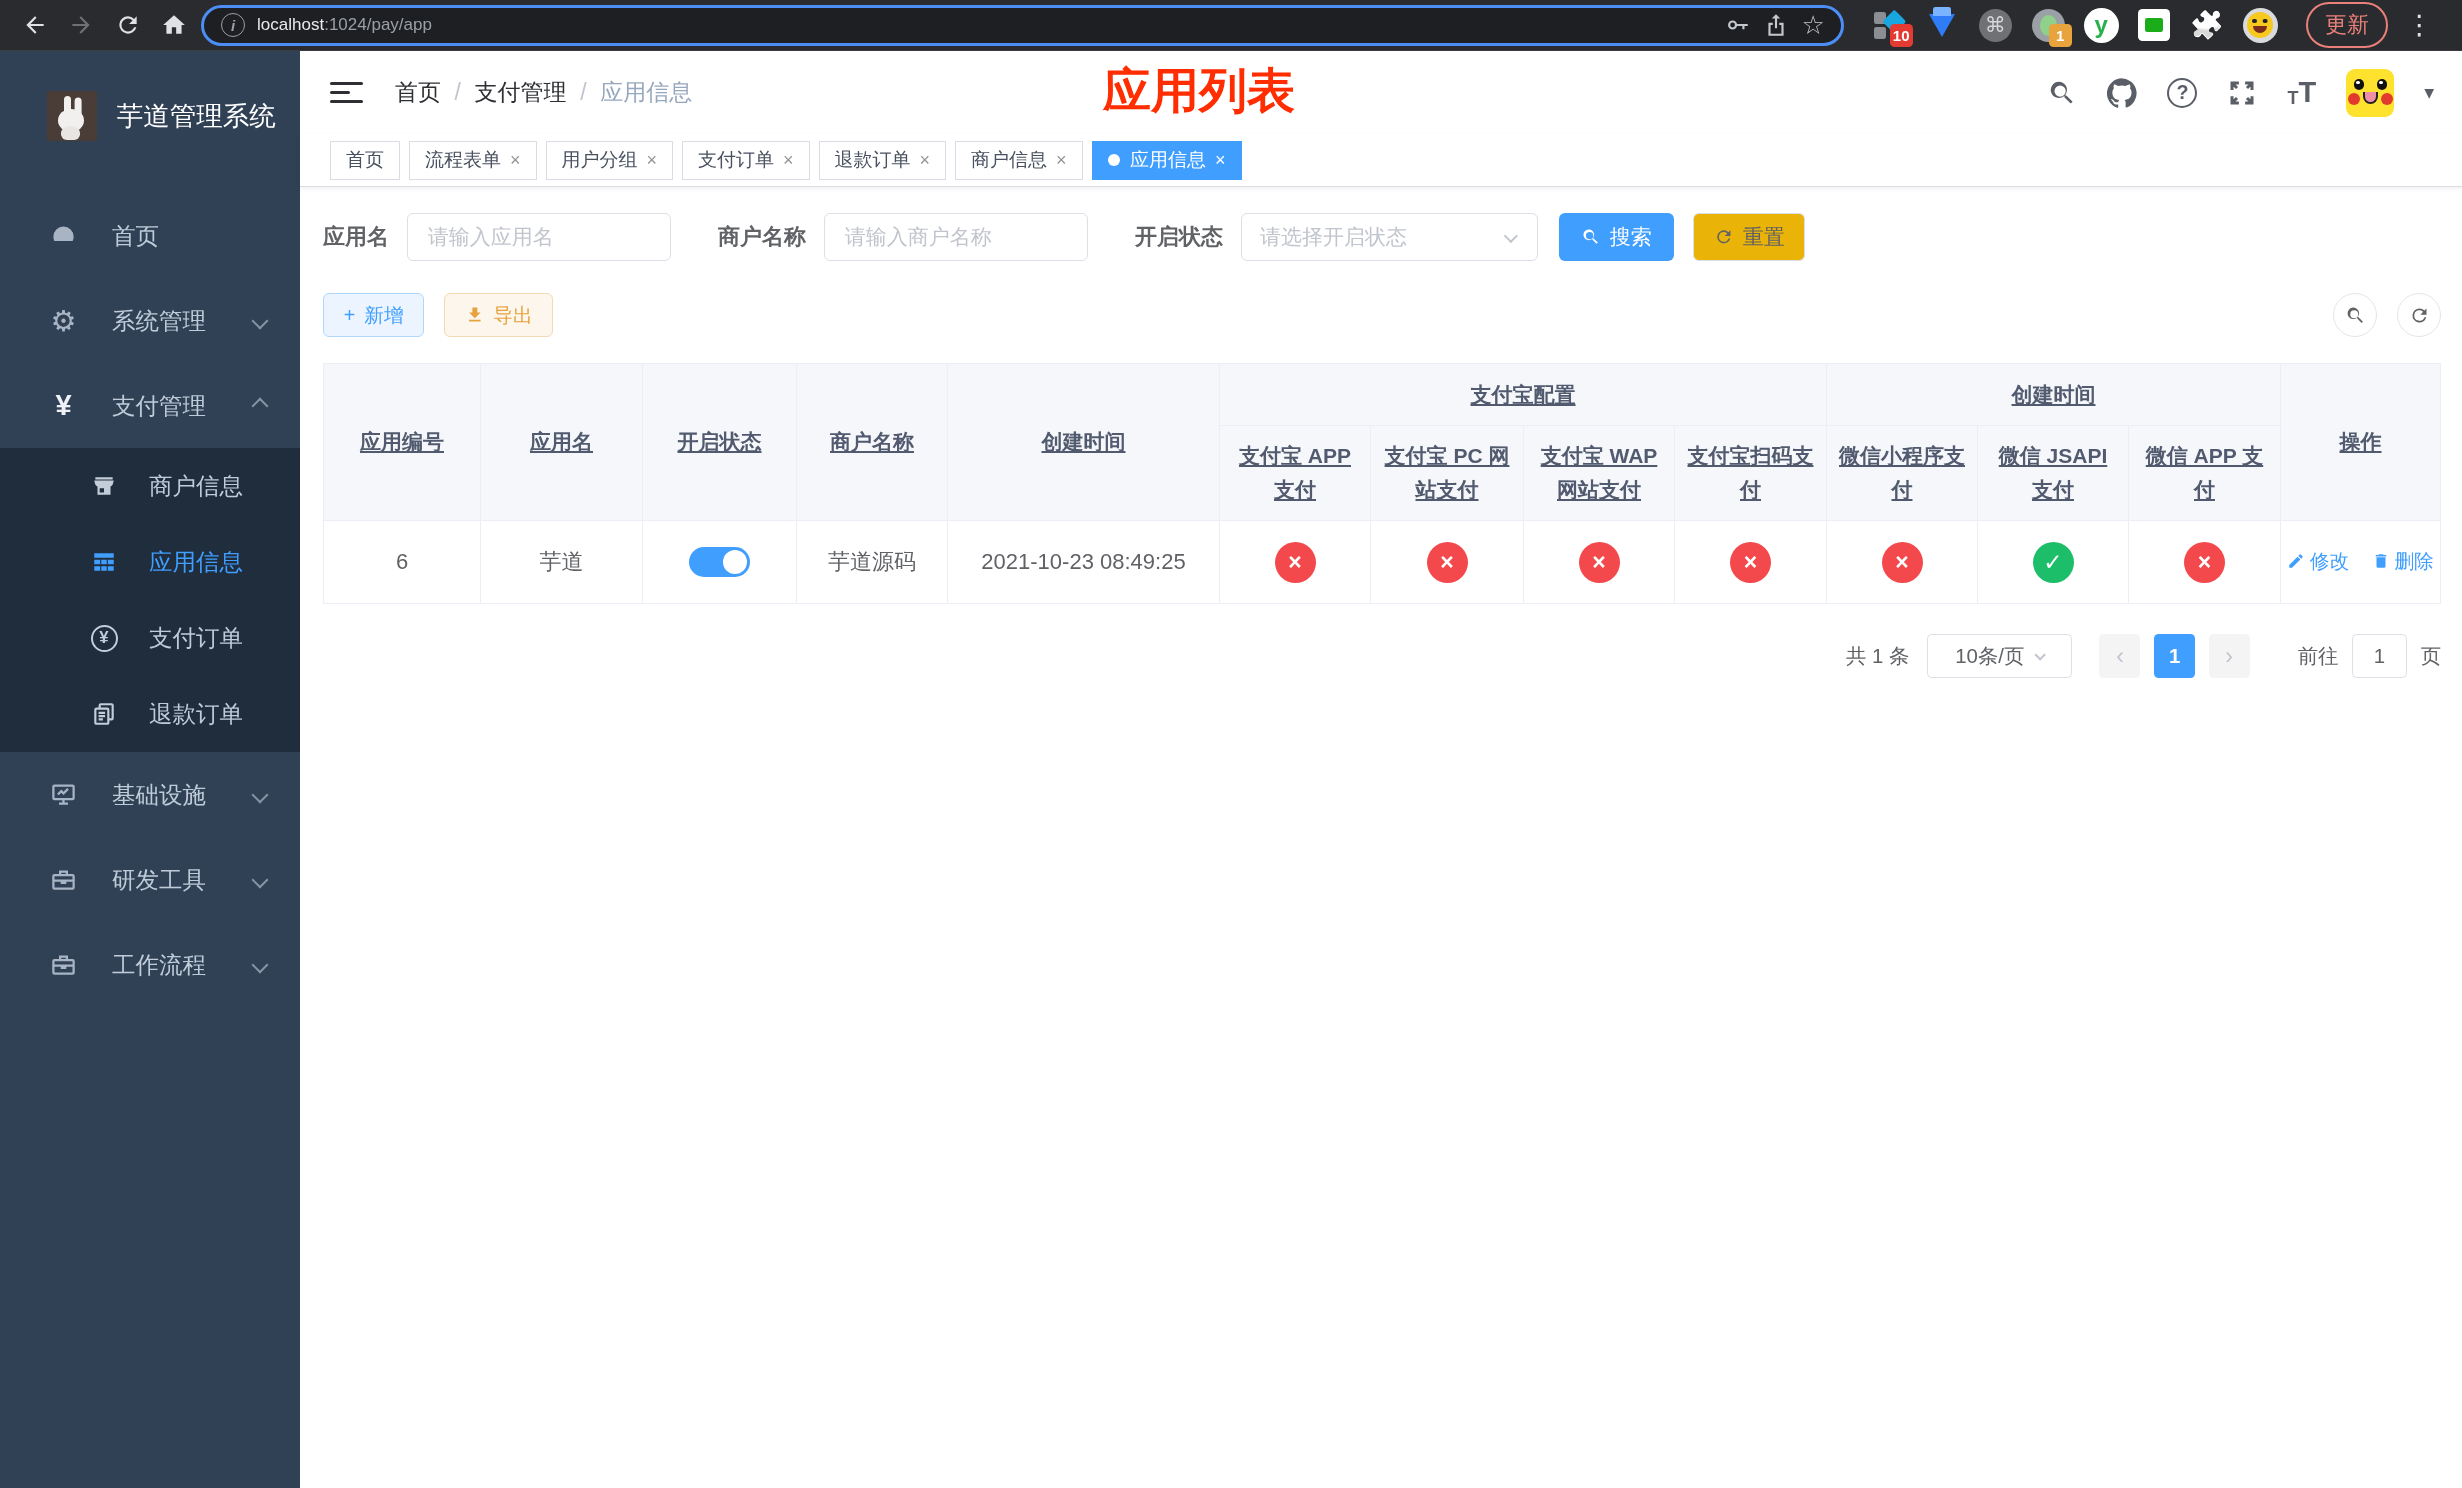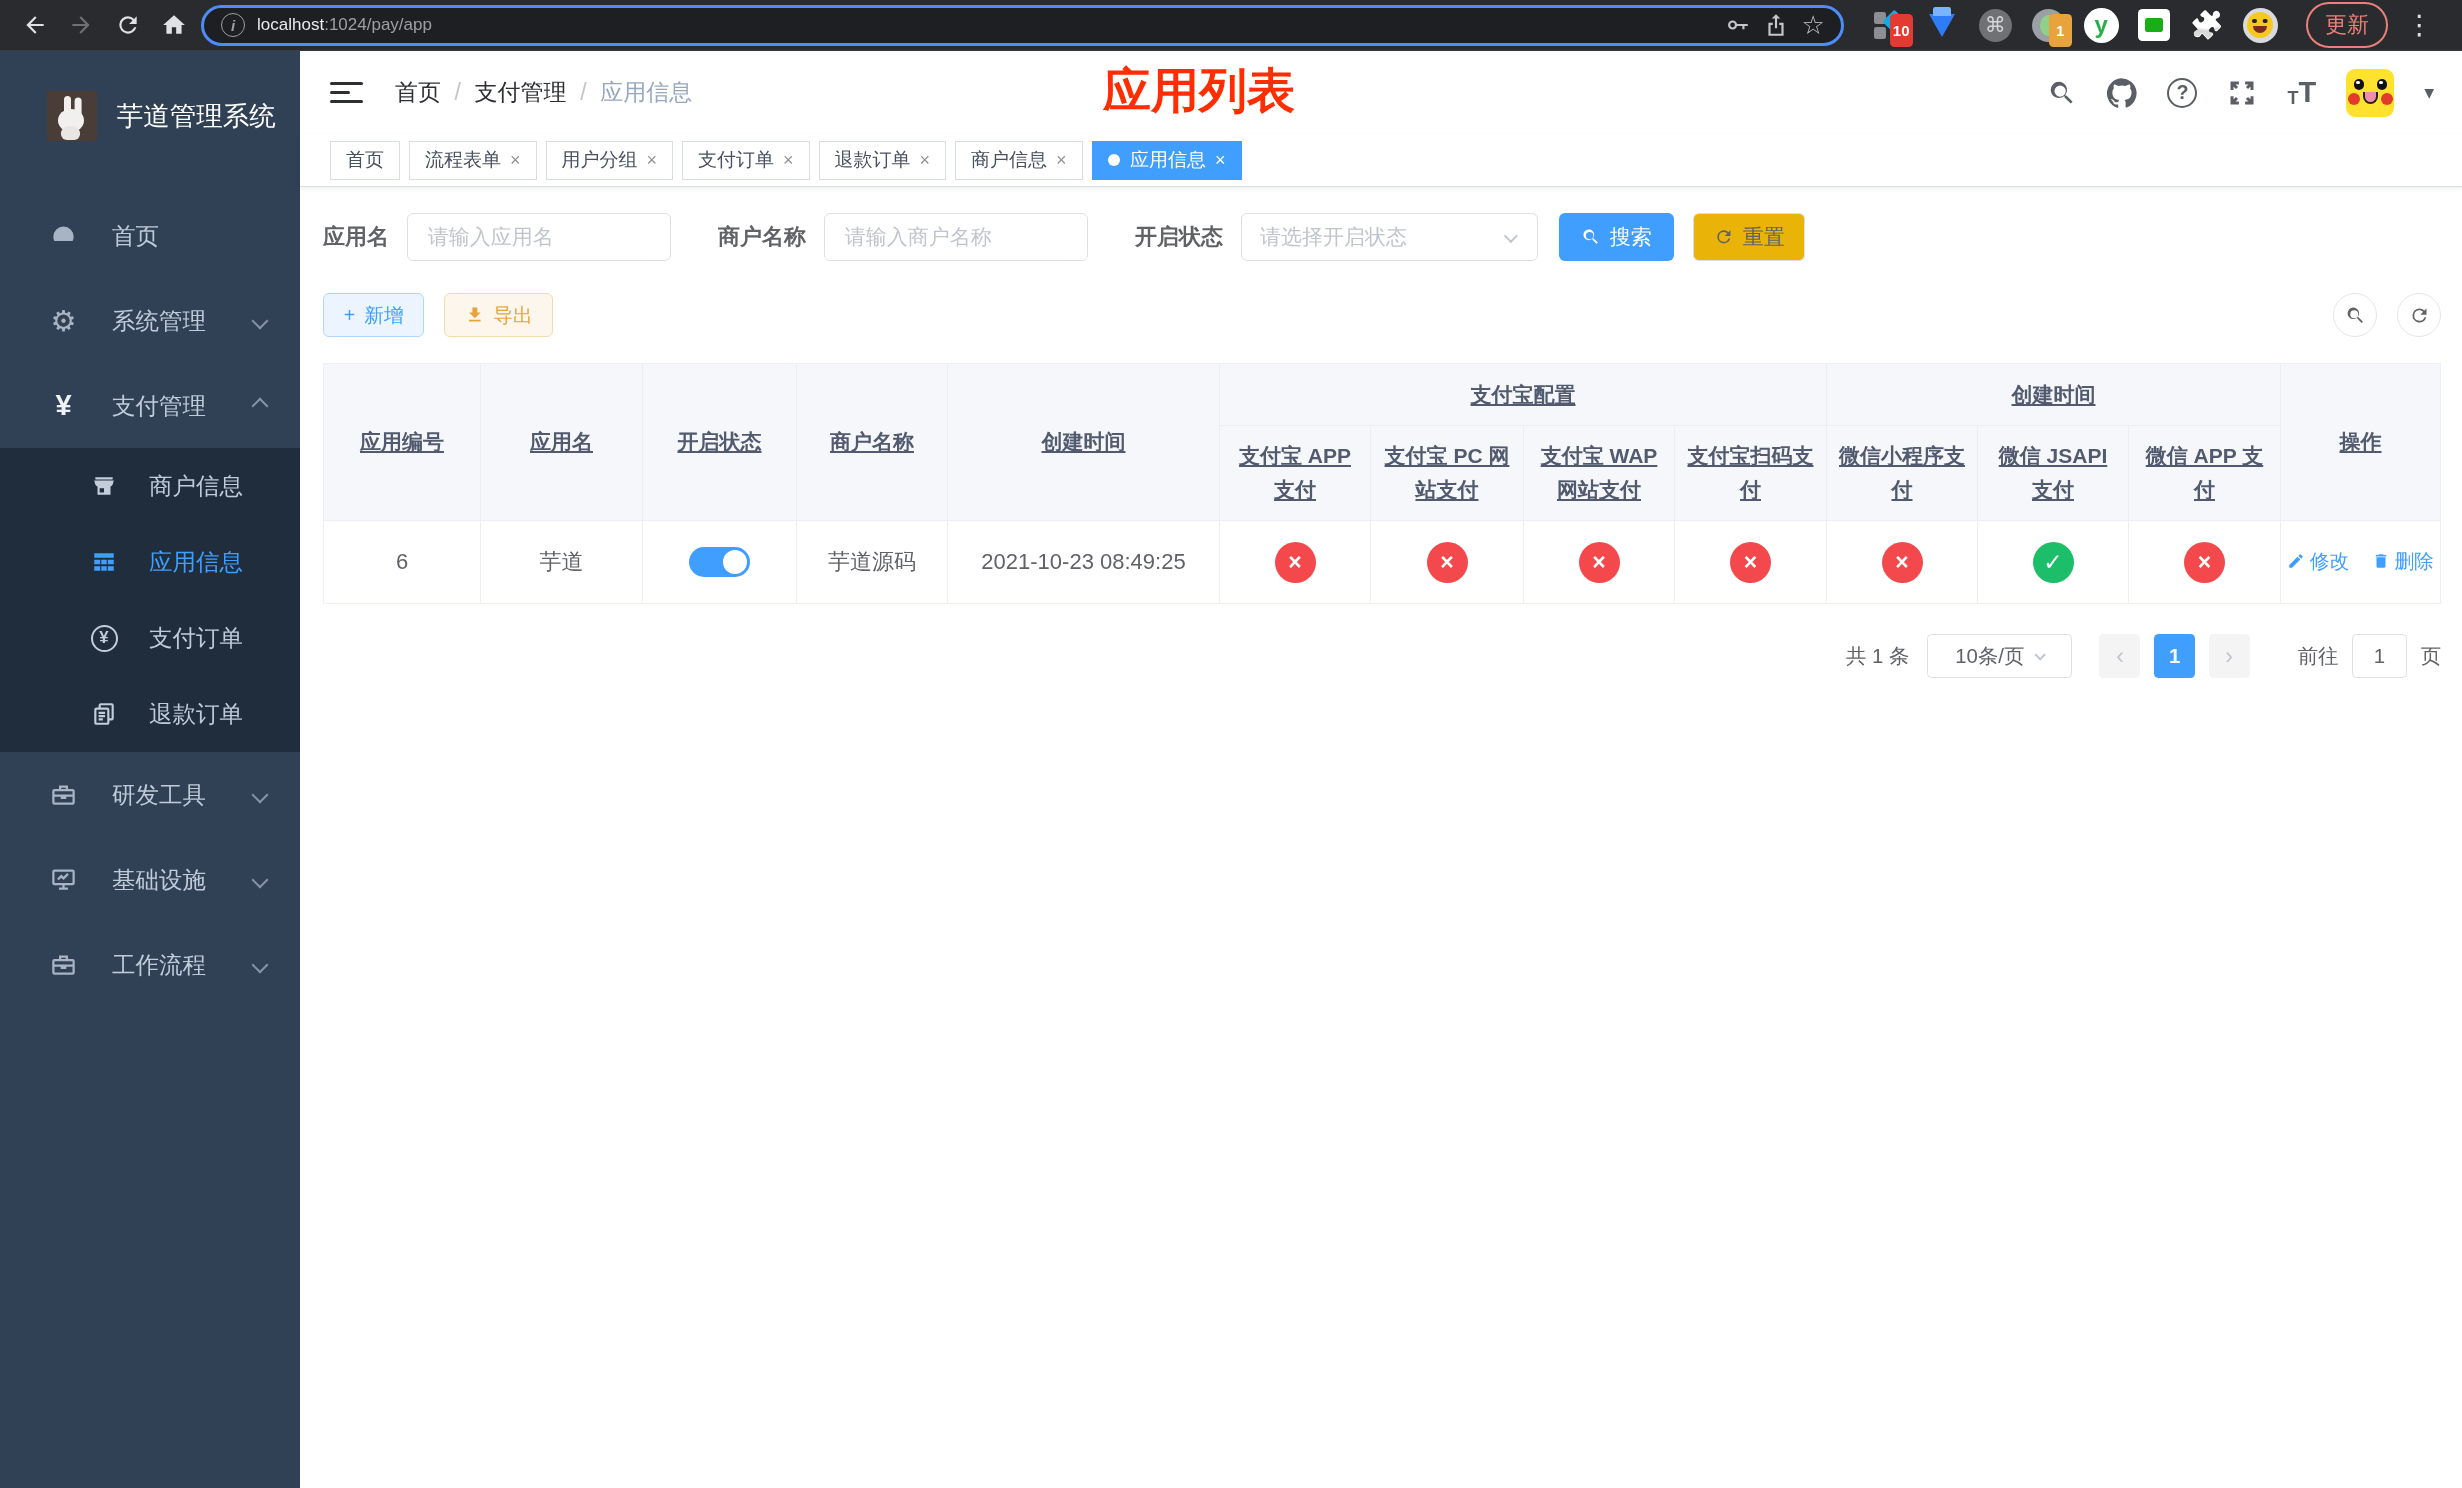--- a/index.html
+++ b/index.html
@@ -13,21 +13,21 @@
   .nav-btn{width:39px;height:39px;border-radius:50%;display:flex;align-items:center;justify-content:center;color:#dfe1e5;font-size:26px;flex:0 0 auto;}
   .nav-btn.disabled{color:#6e7073;}
   .url-bar{width:1643px;height:41px;background:#1e1f22;border:3.8px solid #4c8df6;border-radius:23px;display:flex;align-items:center;padding:0 16.7px;gap:12px;flex:0 0 auto;}
   .info-circle{width:24px;height:24px;border:1.9px solid #9aa0a6;border-radius:50%;color:#9aa0a6;font-size:15px;font-style:italic;font-weight:bold;display:flex;align-items:center;justify-content:center;flex:0 0 auto;}
   .url-text{font-size:17px;color:#9aa0a6;white-space:nowrap;}
   .url-text b{color:#e8eaed;font-weight:normal;}
   .url-spacer{flex:1;}
   .urlicon{color:#c4c7cc;font-size:26px;display:flex;align-items:center;}
   .ext-cluster{display:flex;align-items:center;gap:18px;margin-left:19.7px;}
   .ext{position:relative;width:35px;height:35px;display:flex;align-items:center;justify-content:center;flex:0 0 auto;}
-  .badge{position:absolute;bottom:-4.5px;right:-6px;min-width:23px;height:33px;border-radius:4.5px;color:#fff;font-size:15px;font-weight:bold;display:flex;align-items:center;justify-content:center;padding:0 3px;}
+  .badge{position:absolute;bottom:-4.5px;right:-6px;min-width:23px;height:23px;border-radius:4.5px;color:#fff;font-size:15px;font-weight:bold;display:flex;align-items:center;justify-content:center;padding:0 3px;}
   .badge.red{background:#e33b32;}
   .badge.orange{background:#e8a33d;}
   .sq2{position:relative;width:30px;height:30px;}
   .sq2 .a{position:absolute;left:0;top:1.5px;width:12px;height:12px;background:#8b8e93;border-radius:2.3px;}
   .sq2 .b{position:absolute;left:0;top:16.7px;width:12px;height:12px;background:#8b8e93;border-radius:2.3px;}
   .sq2 .d{position:absolute;left:12px;top:3px;width:16.7px;height:16.7px;background:#18a7e0;transform:rotate(45deg);border-radius:2.3px;}
   .gem{width:0;height:0;border-left:13.6px solid transparent;border-right:13.6px solid transparent;border-top:23px solid #2f7df6;position:relative;}
   .gem::before{content:"";position:absolute;left:-9px;top:-30px;width:18px;height:9px;background:#7ab3ff;border-radius:2.3px 2.3px 0 0;}
   .cmd-circle{width:33px;height:33px;border-radius:50%;background:#6f7174;color:#d4d6d9;font-size:21px;display:flex;align-items:center;justify-content:center;}
   .ava-ext{width:33px;height:33px;border-radius:50%;background:#9aa0a6;display:flex;align-items:center;justify-content:center;}
@@ -295,35 +295,35 @@
                 <path d="M7 11h6M7 14h6M7 17h4"></path>
               </svg>
           </span>
           <span>退款订单</span>
         </div>
       </div>
 
       <div class="menu-item">
         <span class="micon">
           <svg class="s" viewBox="0 0 24 24" style="font-size:27px;">
-              <rect x="3" y="8" width="18" height="12" rx="1"></rect>
-              <path d="M9 8V5h6v3M3 13h18M10.5 13v2h3v-2"></path>
+              <rect x="3" y="4" width="18" height="12" rx="1"></rect>
+              <path d="M8 20h8M12 16v4M7 12l3-3 2 2 4-4"></path>
             </svg>
         </span>
-        <span class="mlabel">研发工具</span>
+        <span class="mlabel">基础设施</span>
         <span class="chev"></span>
       </div>
       <div class="menu-item">
         <span class="micon">
           <svg class="s" viewBox="0 0 24 24" style="font-size:27px;">
-              <rect x="3" y="4" width="18" height="12" rx="1"></rect>
-              <path d="M8 20h8M12 16v4M7 12l3-3 2 2 4-4"></path>
+              <rect x="3" y="8" width="18" height="12" rx="1"></rect>
+              <path d="M9 8V5h6v3M3 13h18M10.5 13v2h3v-2"></path>
             </svg>
         </span>
-        <span class="mlabel">基础设施</span>
+        <span class="mlabel">研发工具</span>
         <span class="chev"></span>
       </div>
       <div class="menu-item">
         <span class="micon">
           <svg class="s" viewBox="0 0 24 24" style="font-size:27px;">
               <rect x="3" y="8" width="18" height="12" rx="1"></rect>
               <path d="M9 8V5h6v3M3 13h18M10.5 13v2h3v-2"></path>
             </svg>
         </span>
         <span class="mlabel">工作流程</span>

